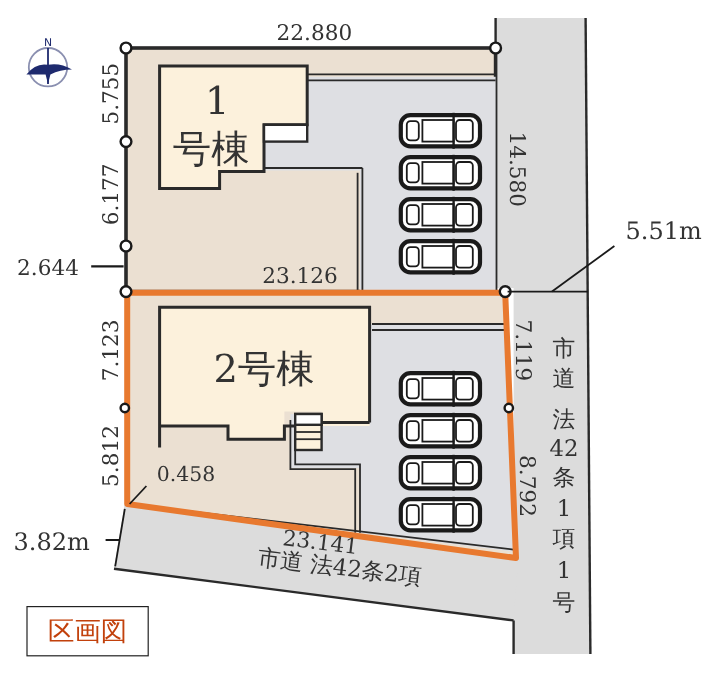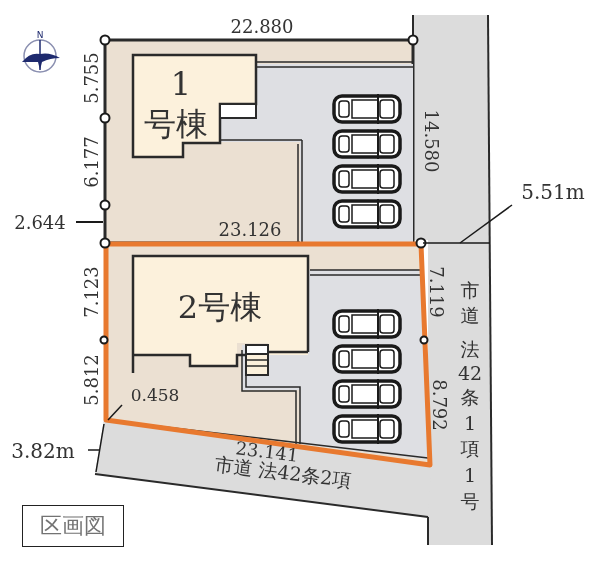--- a/index.html
+++ b/index.html
@@ -1,19 +1,19 @@
 <!DOCTYPE html>
 <html><head>
 <meta charset="utf-8">
 <style>
   html, body { margin:0; padding:0; background:#ffffff; }
   body { width:600px; height:563px; position:relative; overflow:hidden; font-family:"DejaVu Serif", serif; }
   svg { position:absolute; left:0; top:0; }
   .lbl { font-family:"DejaVu Serif", serif; fill:#333; }
-  .legend-box { position:absolute; left:22px; top:505px; width:102px; height:42px; border:1.5px solid #222; box-sizing:border-box; display:flex; align-items:center; justify-content:center; font-family:"DejaVu Sans", sans-serif; font-size:22px; color:#737373; background:#fff; }
+  .legend-box { position:absolute; left:22px; top:505px; width:102px; height:42px; border:1.5px solid #222; box-sizing:border-box; display:flex; align-items:center; justify-content:center; font-family:"DejaVu Sans", sans-serif; font-size:22px; color:#c2410c; background:#fff; }
 </style>
 </head>
 <body>
 
 <svg width="600" height="563" viewBox="0 0 600 563">
   <defs>
     <g id="car">
       <rect x="0" y="0" width="66" height="26" rx="8" ry="8" fill="#fff" stroke="#1a1a1a" stroke-width="3.5"></rect>
       <rect x="5" y="5" width="10" height="16" rx="3" fill="#fff" stroke="#1a1a1a" stroke-width="1.5"></rect>
       <rect x="18" y="4" width="26" height="18" fill="#fff" stroke="#1a1a1a" stroke-width="1.5"></rect>

